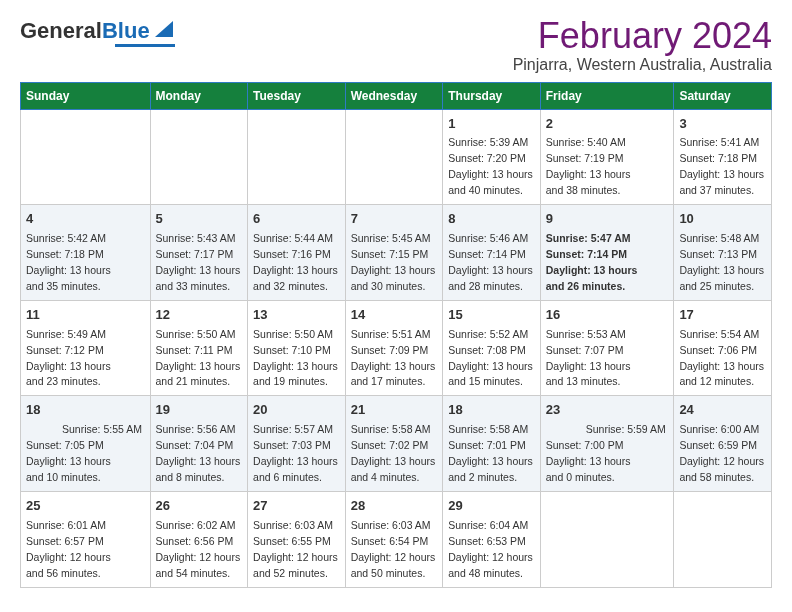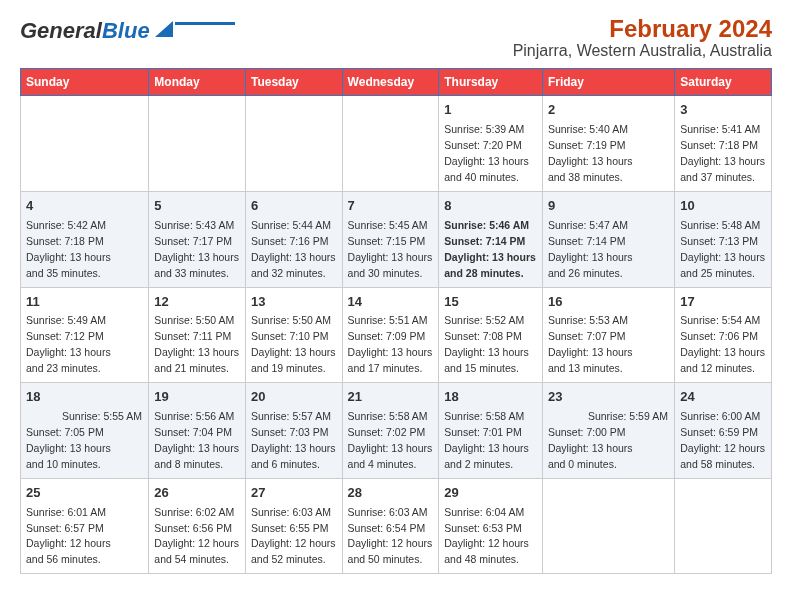--- a/index.html
+++ b/index.html
@@ -11,59 +11,58 @@
       padding: 16px 20px;
     }
     .header {
       display: flex;
       align-items: flex-start;
       justify-content: space-between;
       margin-bottom: 8px;
     }
     .logo {
       display: flex;
-      flex-direction: row;
-      align-items: flex-start;
+      flex-direction: column;
+      align-items: flex-end;
       margin-top: 4px;
-      font-style: italic;
     }
     .logo-text {
       font-size: 22px;
       font-weight: bold;
       line-height: 1;
     }
     .logo-text .general { color: #333; }
     .logo-text .blue { color: #1a6bb5; }
     .logo-line {
       width: 60px;
       height: 3px;
       background: #1a6bb5;
       margin-top: 2px;
     }
     .title-block {
       text-align: right;
     }
     .title-block h1 {
-      font-size: 24px;
-      font-weight: bold;
-      color: #c2410c;
+      font-size: 36px;
+      font-weight: normal;
+      color: #701a75;
       line-height: 1.1;
     }
     .title-block h2 {
       font-size: 16px;
       font-weight: normal;
       color: #444;
     }
     table {
       width: 100%;
       border-collapse: collapse;
       font-size: 11px;
     }
     thead tr {
-      background: #ef4444;
+      background: #15803d;
       color: #fff;
     }
     thead th {
       padding: 6px 5px;
       text-align: left;
       font-size: 12px;
       font-weight: bold;
       border: 1px solid #2e7bc4;
     }
     tbody tr {
@@ -159,25 +158,25 @@
 Daylight: 13 hours
 and 33 minutes.</span></td>
         <td><span class="day-num">6</span><span class="day-info" style="white-space: pre-line;">Sunrise: 5:44 AM
 Sunset: 7:16 PM
 Daylight: 13 hours
 and 32 minutes.</span></td>
         <td><span class="day-num">7</span><span class="day-info" style="white-space: pre-line;">Sunrise: 5:45 AM
 Sunset: 7:15 PM
 Daylight: 13 hours
 and 30 minutes.</span></td>
-        <td><span class="day-num">8</span><span class="day-info" style="white-space: pre-line; font-weight: bold;">Sunrise: 5:46 AM
+        <td><span class="day-num">8</span><span class="day-info" style="white-space: pre-line;">Sunrise: 5:46 AM
 Sunset: 7:14 PM
 Daylight: 13 hours
 and 28 minutes.</span></td>
-        <td><span class="day-num">9</span><span class="day-info" style="white-space: pre-line;">Sunrise: 5:47 AM
+        <td><span class="day-num">9</span><span class="day-info" style="white-space: pre-line; font-weight: bold;">Sunrise: 5:47 AM
 Sunset: 7:14 PM
 Daylight: 13 hours
 and 26 minutes.</span></td>
         <td><span class="day-num">10</span><span class="day-info" style="white-space: pre-line;">Sunrise: 5:48 AM
 Sunset: 7:13 PM
 Daylight: 13 hours
 and 25 minutes.</span></td>
       </tr>
       <tr>
         <td><span class="day-num">11</span><span class="day-info" style="white-space: pre-line;">Sunrise: 5:49 AM

